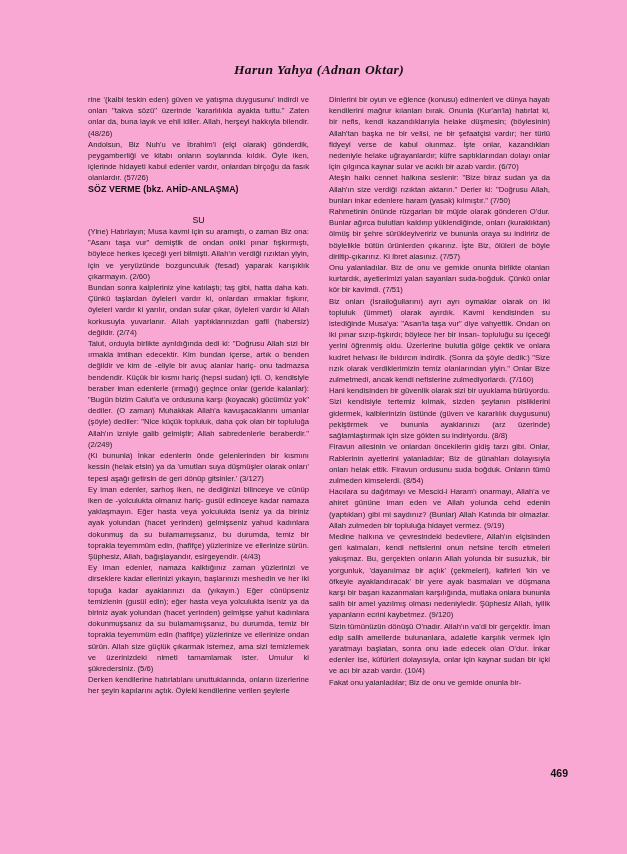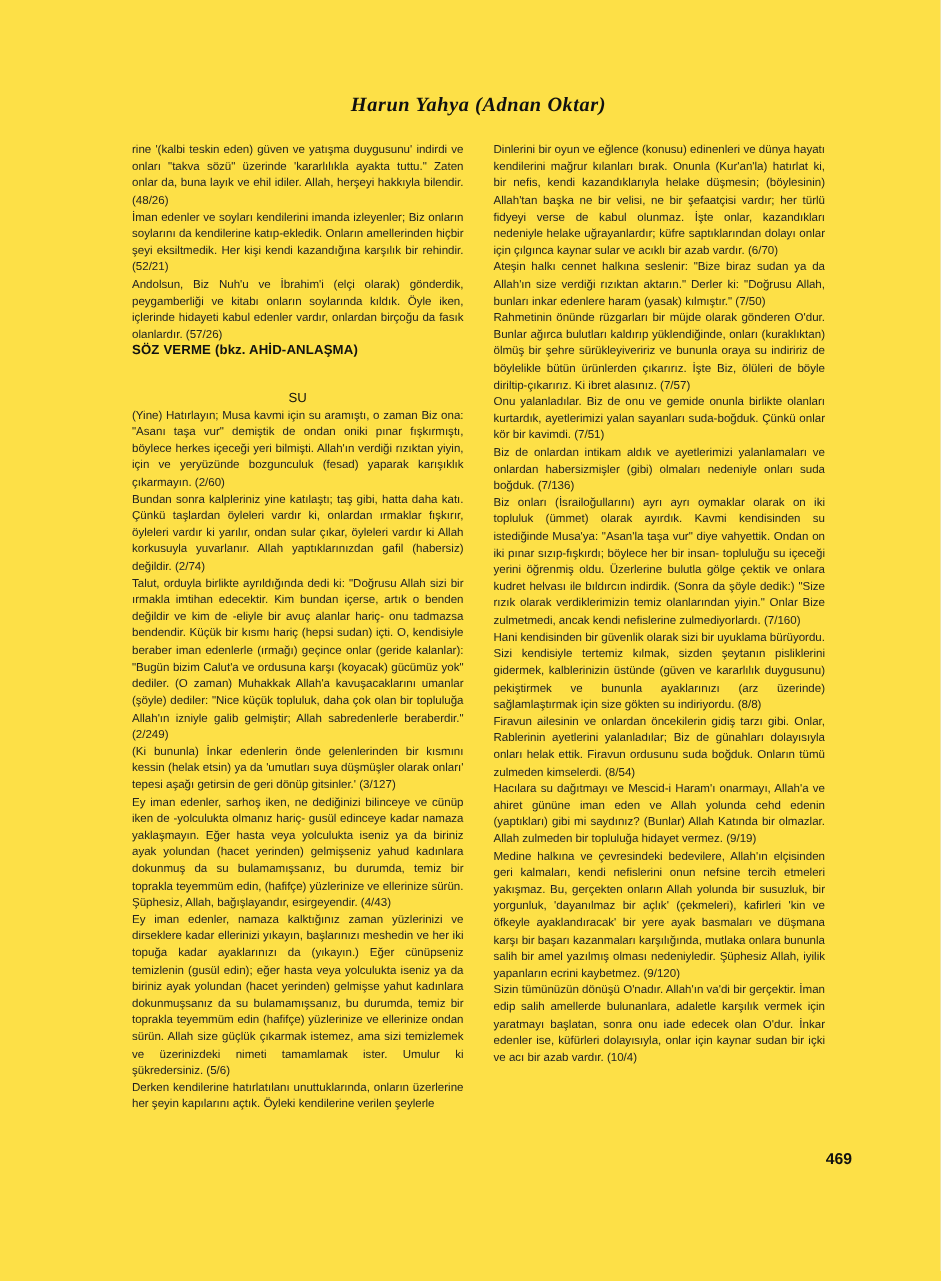--- a/index.html
+++ b/index.html
@@ -1,21 +1,21 @@
 <!DOCTYPE html>
 <html lang="tr"><head>
 <meta charset="utf-8">
 <style>
   html, body { margin: 0; padding: 0; background: #e8e8e8; }
   .page {
     position: relative;
     width: 627px;
     height: 854px;
     margin: 0 auto;
-    background: #fde047;
+    background: #f9a8d4;
     overflow: hidden;
     color: #1d1d1d;
   }
   .header-title {
     position: absolute;
     top: 62px;
     left: 88px;
     width: 462px;
     text-align: center;
     font-family: "Liberation Serif", serif;
@@ -65,41 +65,40 @@
 </style>
 </head>
 <body>
 
 <div class="page">
   <div class="header-title">Harun Yahya (Adnan Oktar)</div>
 
   <div class="columns">
     <div class="col">
         <div class="block p">rine '(kalbi teskin eden) güven ve yatışma duygusunu' indirdi ve onları "takva sözü" üzerinde 'kararlılıkla ayakta tuttu." Zaten onlar da, buna layık ve ehil idiler. Allah, herşeyi hakkıyla bilendir. (48/26)</div>
-        <div class="block p">İman edenler ve soyları kendilerini imanda izleyenler; Biz onların soylarını da kendilerine katıp-ekledik. Onların amellerinden hiçbir şeyi eksiltmedik. Her kişi kendi kazandığına karşılık bir rehindir. (52/21)</div>
         <div class="block p">Andolsun, Biz Nuh'u ve İbrahim'i (elçi olarak) gönderdik, peygamberliği ve kitabı onların soylarında kıldık. Öyle iken, içlerinde hidayeti kabul edenler vardır, onlardan birçoğu da fasık olanlardır. (57/26)</div>
         <div class="block h2">SÖZ VERME (bkz. AHİD-ANLAŞMA)</div>
         <div class="block h3">SU</div>
         <div class="block p">(Yine) Hatırlayın; Musa kavmi için su aramıştı, o zaman Biz ona: "Asanı taşa vur" demiştik de ondan oniki pınar fışkırmıştı, böylece herkes içeceği yeri bilmişti. Allah'ın verdiği rızıktan yiyin, için ve yeryüzünde bozgunculuk (fesad) yaparak karışıklık çıkarmayın. (2/60)</div>
         <div class="block p">Bundan sonra kalpleriniz yine katılaştı; taş gibi, hatta daha katı. Çünkü taşlardan öyleleri vardır ki, onlardan ırmaklar fışkırır, öyleleri vardır ki yarılır, ondan sular çıkar, öyleleri vardır ki Allah korkusuyla yuvarlanır. Allah yaptıklarınızdan gafil (habersiz) değildir. (2/74)</div>
         <div class="block p">Talut, orduyla birlikte ayrıldığında dedi ki: "Doğrusu Allah sizi bir ırmakla imtihan edecektir. Kim bundan içerse, artık o benden değildir ve kim de -eliyle bir avuç alanlar hariç- onu tadmazsa bendendir. Küçük bir kısmı hariç (hepsi sudan) içti. O, kendisiyle beraber iman edenlerle (ırmağı) geçince onlar (geride kalanlar): "Bugün bizim Calut'a ve ordusuna karşı (koyacak) gücümüz yok" dediler. (O zaman) Muhakkak Allah'a kavuşacaklarını umanlar (şöyle) dediler: "Nice küçük topluluk, daha çok olan bir topluluğa Allah'ın izniyle galib gelmiştir; Allah sabredenlerle beraberdir." (2/249)</div>
         <div class="block p">(Ki bununla) İnkar edenlerin önde gelenlerinden bir kısmını kessin (helak etsin) ya da 'umutları suya düşmüşler olarak onları' tepesi aşağı getirsin de geri dönüp gitsinler.' (3/127)</div>
         <div class="block p">Ey iman edenler, sarhoş iken, ne dediğinizi bilinceye ve cünüp iken de -yolculukta olmanız hariç- gusül edinceye kadar namaza yaklaşmayın. Eğer hasta veya yolculukta iseniz ya da biriniz ayak yolundan (hacet yerinden) gelmişseniz yahud kadınlara dokunmuş da su bulamamışsanız, bu durumda, temiz bir toprakla teyemmüm edin, (hafifçe) yüzlerinize ve ellerinize sürün. Şüphesiz, Allah, bağışlayandır, esirgeyendir. (4/43)</div>
         <div class="block p">Ey iman edenler, namaza kalktığınız zaman yüzlerinizi ve dirseklere kadar ellerinizi yıkayın, başlarınızı meshedin ve her iki topuğa kadar ayaklarınızı da (yıkayın.) Eğer cünüpseniz temizlenin (gusül edin); eğer hasta veya yolculukta iseniz ya da biriniz ayak yolundan (hacet yerinden) gelmişse yahut kadınlara dokunmuşsanız da su bulamamışsanız, bu durumda, temiz bir toprakla teyemmüm edin (hafifçe) yüzlerinize ve ellerinize ondan sürün. Allah size güçlük çıkarmak istemez, ama sizi temizlemek ve üzerinizdeki nimeti tamamlamak ister. Umulur ki şükredersiniz. (5/6)</div>
         <div class="block p">Derken kendilerine hatırlatılanı unuttuklarında, onların üzerlerine her şeyin kapılarını açtık. Öyleki kendilerine verilen şeylerle</div>
       </div>
     <div class="col">
         <div class="block p">Dinlerini bir oyun ve eğlence (konusu) edinenleri ve dünya hayatı kendilerini mağrur kılanları bırak. Onunla (Kur'an'la) hatırlat ki, bir nefis, kendi kazandıklarıyla helake düşmesin; (böylesinin) Allah'tan başka ne bir velisi, ne bir şefaatçisi vardır; her türlü fidyeyi verse de kabul olunmaz. İşte onlar, kazandıkları nedeniyle helake uğrayanlardır; küfre saptıklarından dolayı onlar için çılgınca kaynar sular ve acıklı bir azab vardır. (6/70)</div>
         <div class="block p">Ateşin halkı cennet halkına seslenir: "Bize biraz sudan ya da Allah'ın size verdiği rızıktan aktarın." Derler ki: "Doğrusu Allah, bunları inkar edenlere haram (yasak) kılmıştır." (7/50)</div>
         <div class="block p">Rahmetinin önünde rüzgarları bir müjde olarak gönderen O'dur. Bunlar ağırca bulutları kaldırıp yüklendiğinde, onları (kuraklıktan) ölmüş bir şehre sürükleyiveririz ve bununla oraya su indiririz de böylelikle bütün ürünlerden çıkarırız. İşte Biz, ölüleri de böyle diriltip-çıkarırız. Ki ibret alasınız. (7/57)</div>
         <div class="block p">Onu yalanladılar. Biz de onu ve gemide onunla birlikte olanları kurtardık, ayetlerimizi yalan sayanları suda-boğduk. Çünkü onlar kör bir kavimdi. (7/51)</div>
-        <div class="block p">Biz de onlardan intikam aldık ve ayetlerimizi yalanlamaları ve onlardan habersizmişler (gibi) olmaları nedeniyle onları suda boğduk. (7/136)</div>
         <div class="block p">Biz onları (İsrailoğullarını) ayrı ayrı oymaklar olarak on iki topluluk (ümmet) olarak ayırdık. Kavmi kendisinden su istediğinde Musa'ya: "Asan'la taşa vur" diye vahyettik. Ondan on iki pınar sızıp-fışkırdı; böylece her bir insan- topluluğu su içeceği yerini öğrenmiş oldu. Üzerlerine bulutla gölge çektik ve onlara kudret helvası ile bıldırcın indirdik. (Sonra da şöyle dedik:) "Size rızık olarak verdiklerimizin temiz olanlarından yiyin." Onlar Bize zulmetmedi, ancak kendi nefislerine zulmediyorlardı. (7/160)</div>
         <div class="block p">Hani kendisinden bir güvenlik olarak sizi bir uyuklama bürüyordu. Sizi kendisiyle tertemiz kılmak, sizden şeytanın pisliklerini gidermek, kalblerinizin üstünde (güven ve kararlılık duygusunu) pekiştirmek ve bununla ayaklarınızı (arz üzerinde) sağlamlaştırmak için size gökten su indiriyordu. (8/8)</div>
         <div class="block p">Firavun ailesinin ve onlardan öncekilerin gidiş tarzı gibi. Onlar, Rablerinin ayetlerini yalanladılar; Biz de günahları dolayısıyla onları helak ettik. Firavun ordusunu suda boğduk. Onların tümü zulmeden kimselerdi. (8/54)</div>
         <div class="block p">Hacılara su dağıtmayı ve Mescid-i Haram'ı onarmayı, Allah'a ve ahiret gününe iman eden ve Allah yolunda cehd edenin (yaptıkları) gibi mi saydınız? (Bunlar) Allah Katında bir olmazlar. Allah zulmeden bir topluluğa hidayet vermez. (9/19)</div>
         <div class="block p">Medine halkına ve çevresindeki bedevilere, Allah'ın elçisinden geri kalmaları, kendi nefislerini onun nefsine tercih etmeleri yakışmaz. Bu, gerçekten onların Allah yolunda bir susuzluk, bir yorgunluk, 'dayanılmaz bir açlık' (çekmeleri), kafirleri 'kin ve öfkeyle ayaklandıracak' bir yere ayak basmaları ve düşmana karşı bir başarı kazanmaları karşılığında, mutlaka onlara bununla salih bir amel yazılmış olması nedeniyledir. Şüphesiz Allah, iyilik yapanların ecrini kaybetmez. (9/120)</div>
         <div class="block p">Sizin tümünüzün dönüşü O'nadır. Allah'ın va'di bir gerçektir. İman edip salih amellerde bulunanlara, adaletle karşılık vermek için yaratmayı başlatan, sonra onu iade edecek olan O'dur. İnkar edenler ise, küfürleri dolayısıyla, onlar için kaynar sudan bir içki ve acı bir azab vardır. (10/4)</div>
+        <div class="block p">Fakat onu yalanladılar; Biz de onu ve gemide onunla bir-</div>
       </div>
   </div>
 
   <div class="page-number">469</div>
 </div>
 
 </body></html>

